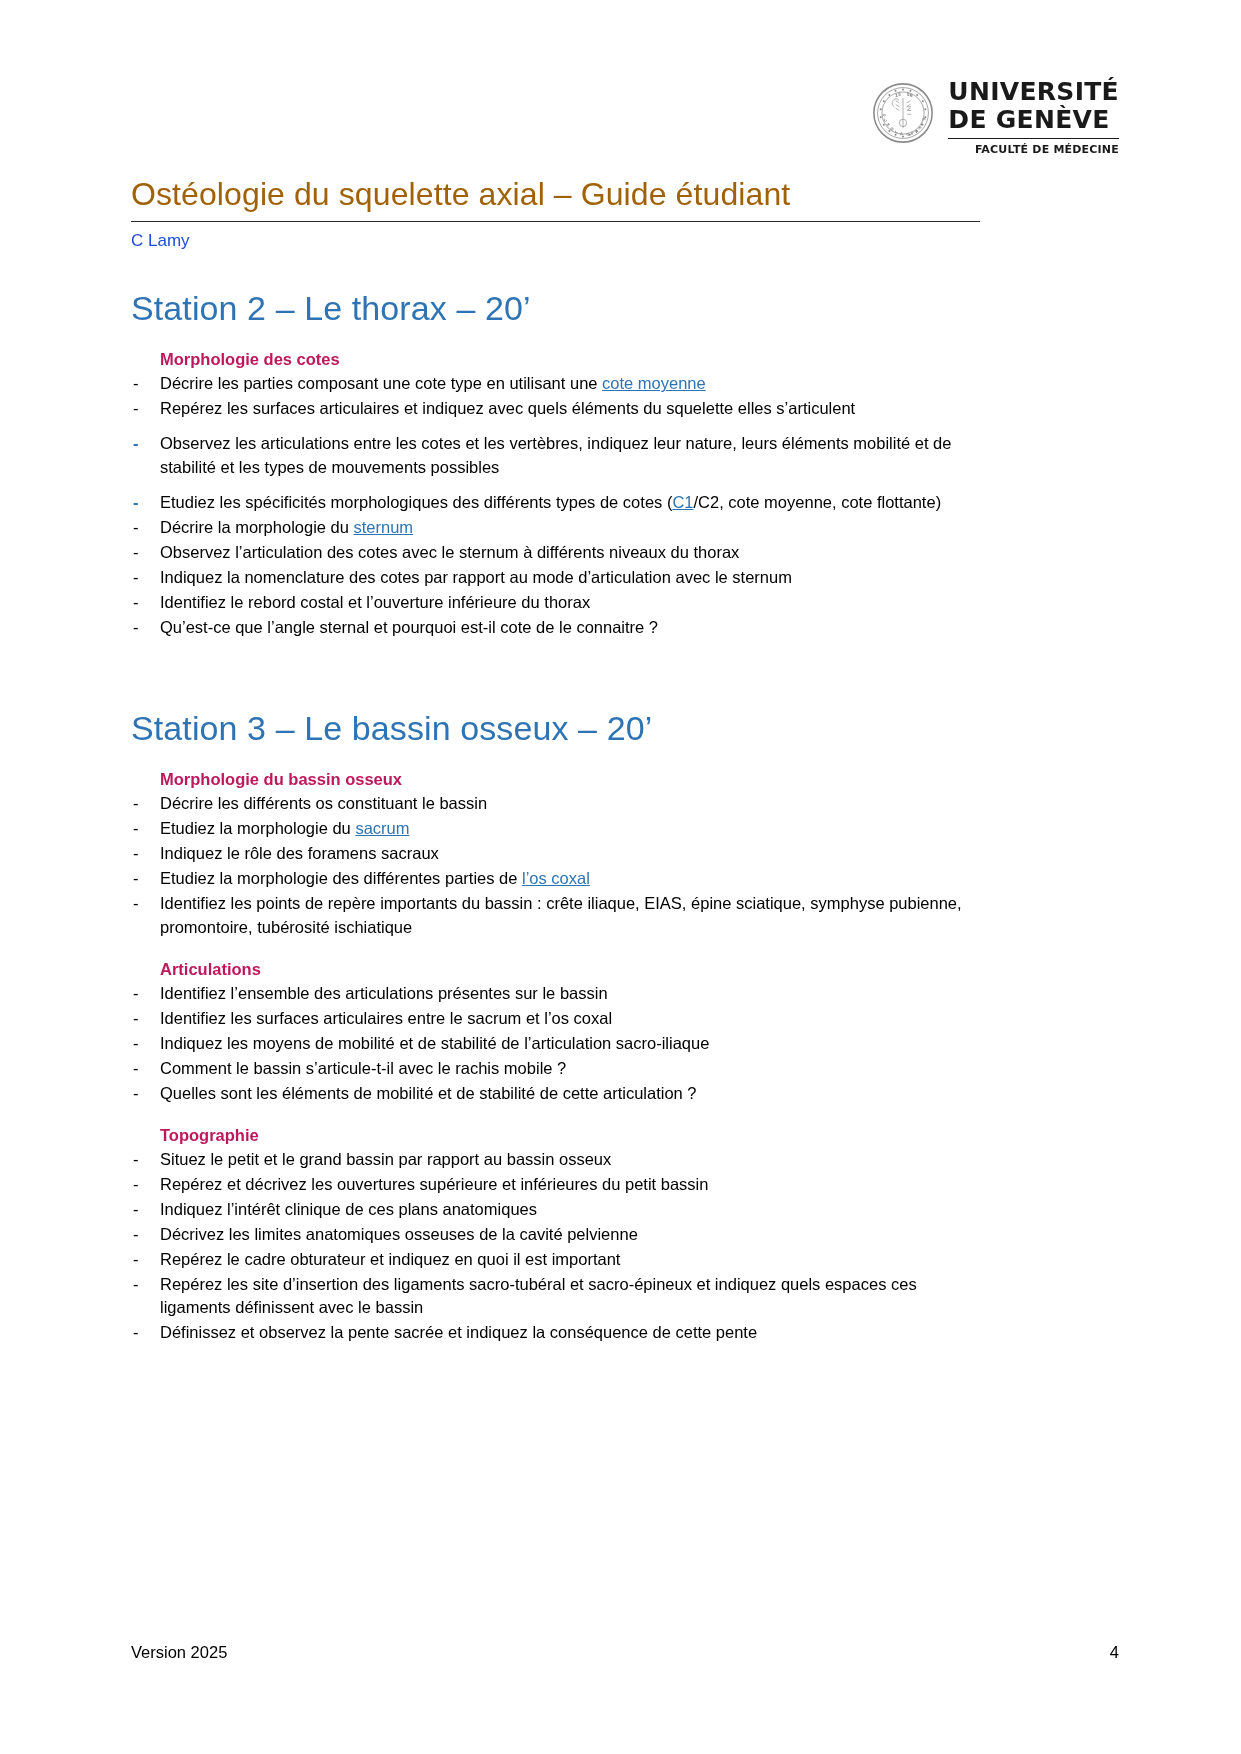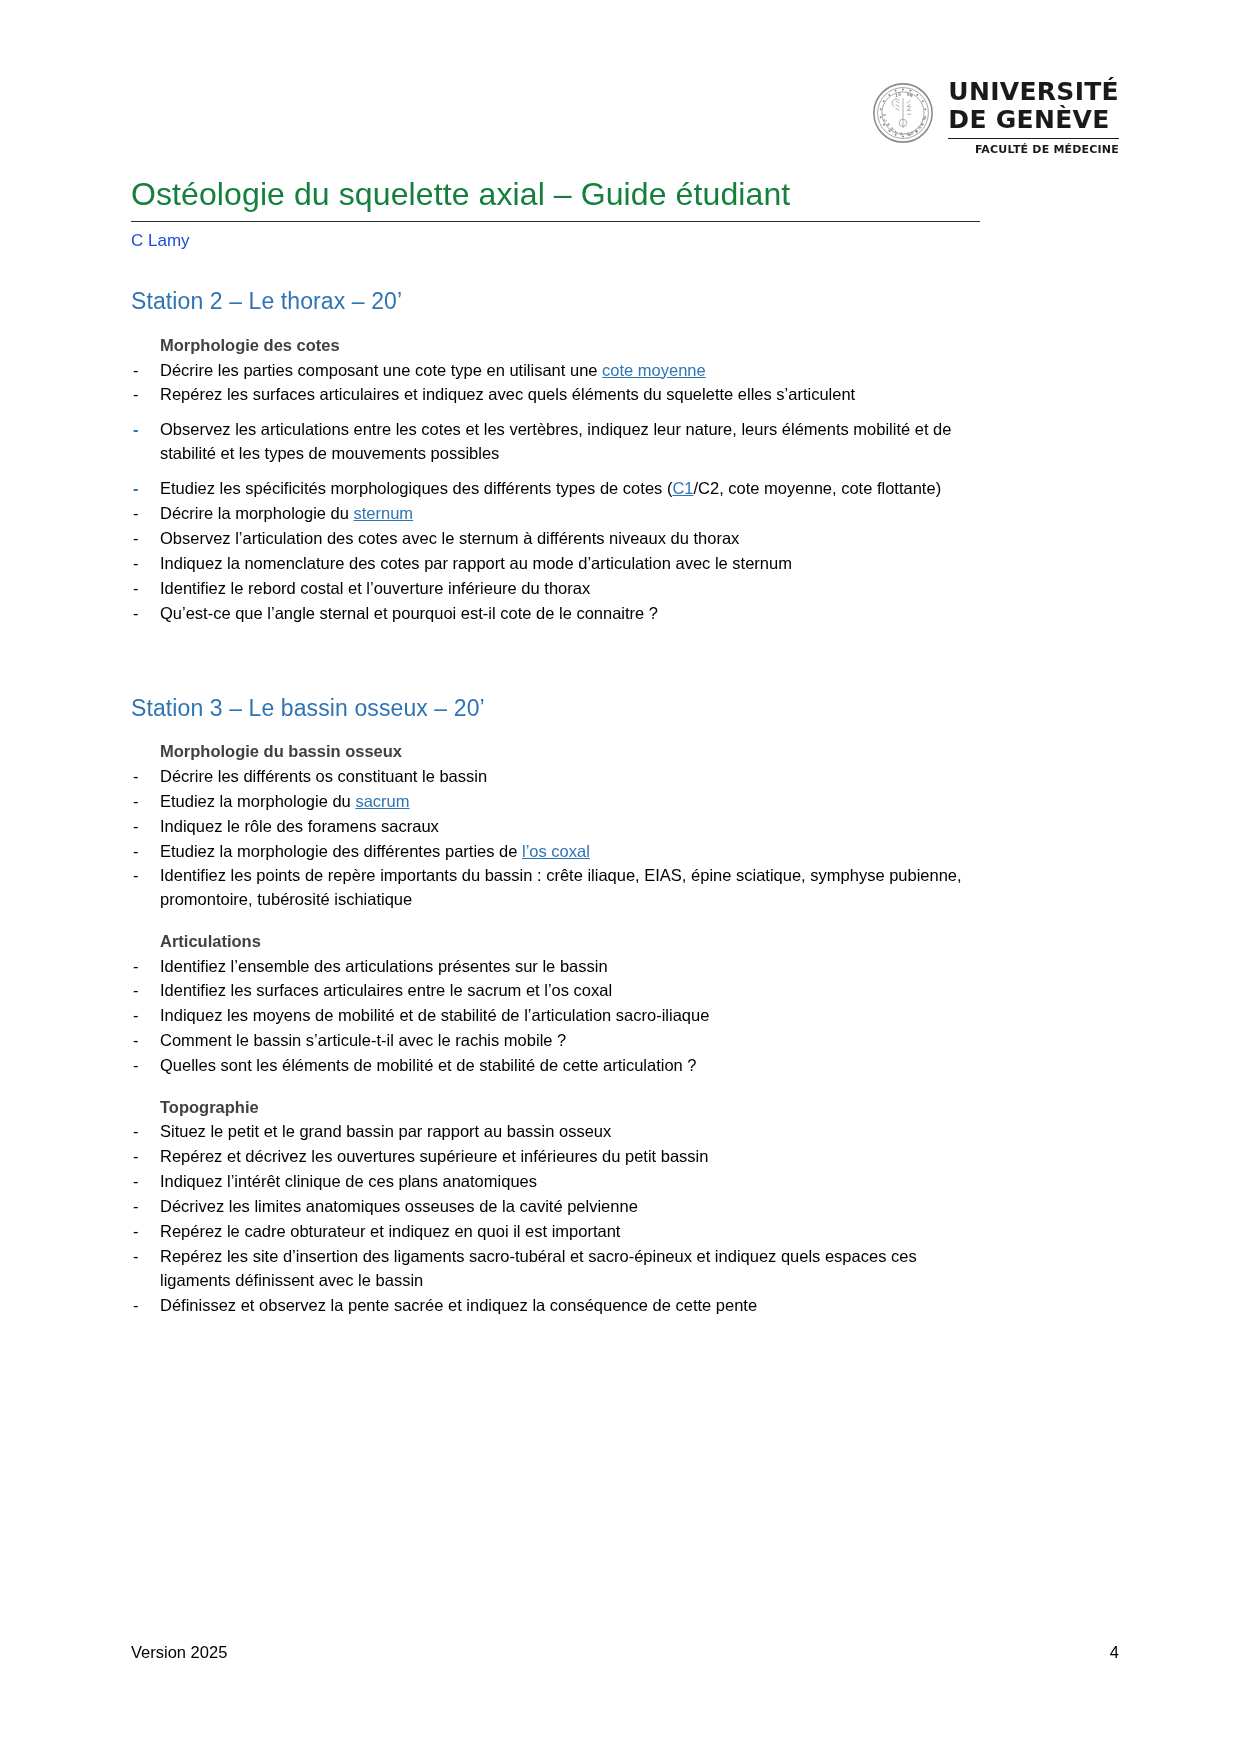--- a/index.html
+++ b/index.html
@@ -68,55 +68,55 @@
   
   .content {
     position: absolute;
     left: 131px;
     top: 0;
     width: 849px;
   }
   .doc-title {
     font-size: 32px;
     font-weight: normal;
-    color: #15803d;
+    color: #a16207;
     line-height: 1.2;
     margin: 0;
     padding-top: 175px;
     letter-spacing: 0.1px;
   }
   .title-rule {
     border: 0;
     border-top: 1.6px solid #2b2b2b;
     margin: 8px 0 0 0;
   }
   .doc-author {
     font-size: 17px;
     color: #1d4ed8;
     margin: 8px 0 0 0;
     line-height: 1.3;
   }
 
   
   .station-heading {
-    font-size: 23px;
+    font-size: 34px;
     font-weight: normal;
     color: #2e74b5;
     margin: 0;
     line-height: 1.25;
     letter-spacing: 0.1px;
   }
   .station-1 { margin-top: 35px; }
   .station-2 { margin-top: 68px; }
 
   
   .sub-heading {
     font-size: 16.5px;
     font-weight: bold;
-    color: #404040;
+    color: #be185d;
     margin: 18px 0 2px 29px;
     line-height: 1.35;
   }
 
   
   ul.bullets {
     list-style: none;
     margin: 0;
     padding: 0;
   }

